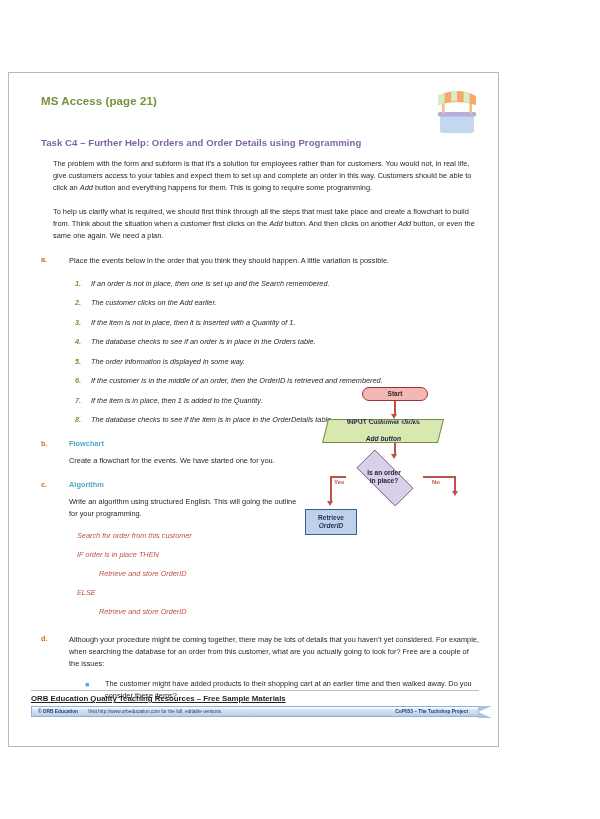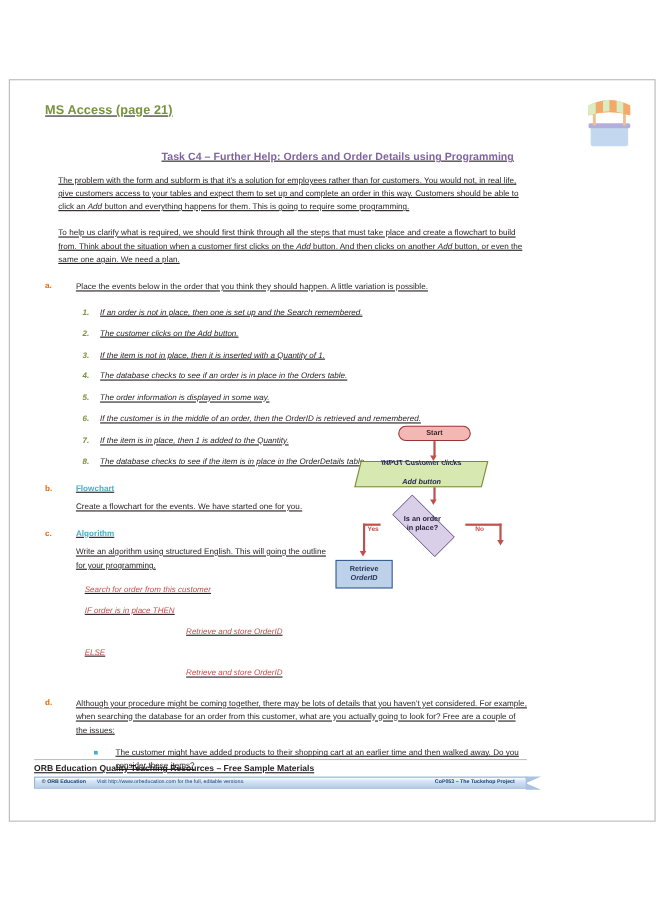--- a/index.html
+++ b/index.html
@@ -12,27 +12,26 @@
   }
   body {
     font-family: "Liberation Sans", sans-serif;
     color: #231f20;
   }
 
   .page {
     position: absolute;
     left: 8px;
     top: 72px;
-    width: 588px;
+    width: 491px;
     height: 675px;
     background: #ffffff;
     border: 1px solid #b8b8b8;
     box-sizing: border-box;
     overflow: hidden;
-    text-decoration: underline;
   }
 
   .page-inner {
     position: relative;
     padding: 18px 22px 0 22px;
     height: 100%;
     box-sizing: border-box;
   }
 
   
@@ -51,21 +50,20 @@
     width: 50px;
     height: 52px;
   }
 
   .task-title {
     color: #8064a2;
     font-weight: bold;
     font-size: 9.6px;
     margin: 30px 0 0 10px;
     letter-spacing: .05px;
-    text-align: center;
   }
 
   
   p.para {
     font-size: 7.4px;
     line-height: 1.62;
     margin: 10px 0 0 22px;
     width: 425px;
     text-align: left;
     color: #231f20;
@@ -126,21 +124,21 @@
     margin: 11px 0 0 46px;
     width: 250px;
   }
   .algo .line {
     font-size: 7.3px;
     font-style: italic;
     color: #c0504d;
     line-height: 1.5;
     margin-bottom: 8px;
   }
-  .algo .line.indent { padding-left: 22px; text-align: center; }
+  .algo .line.indent { padding-left: 22px; }
 
   
   ul.issues {
     margin: 9px 0 0 54px;
     padding: 0;
     list-style: none;
     width: 390px;
   }
   ul.issues li {
     position: relative;
@@ -313,21 +311,21 @@
 
     <p class="para"><span>The problem with the form and subform is that it’s a solution for employees rather than for customers.  You would not, in real life, give customers access to your tables and expect them to set up and complete an order in this way.  Customers should be able to click an </span><span class="it">Add</span><span> button and everything happens for them.  This is going to require some programming.</span></p>
 
     <p class="para second"><span>To help us clarify what is required, we should first think through all the steps that must take place and create a flowchart to build from.  Think about the situation when a customer first clicks on the </span><span class="it">Add</span><span> button.  And then clicks on another </span><span class="it">Add</span><span> button, or even the same one again.  We need a plan.</span></p>
 
     <div class="section">
       <span class="sec-letter">a.</span>
       <div class="sec-body">Place the events below in the order that you think they should happen.  A little variation is possible.</div>
       <ol class="events">
         <li><span class="num">1.</span><span>If an order is not in place, then one is set up and the Search remembered.</span></li>
-        <li><span class="num">2.</span><span>The customer clicks on the Add button.</span></li>
+        <li><span class="num">2.</span><span>The customer clicks on the Add earlier.</span></li>
         <li><span class="num">3.</span><span>If the item is not in place, then it is inserted with a Quantity of 1.</span></li>
         <li><span class="num">4.</span><span>The database checks to see if an order is in place in the Orders table.</span></li>
         <li><span class="num">5.</span><span>The order information is displayed in some way.</span></li>
         <li><span class="num">6.</span><span>If the customer is in the middle of an order, then the OrderID is retrieved and remembered.</span></li>
         <li><span class="num">7.</span><span>If the item is in place, then 1 is added to the Quantity.</span></li>
         <li><span class="num">8.</span><span>The database checks to see if the item is in place in the OrderDetails table.</span></li>
       </ol>
     </div>
 
     <div class="section">

